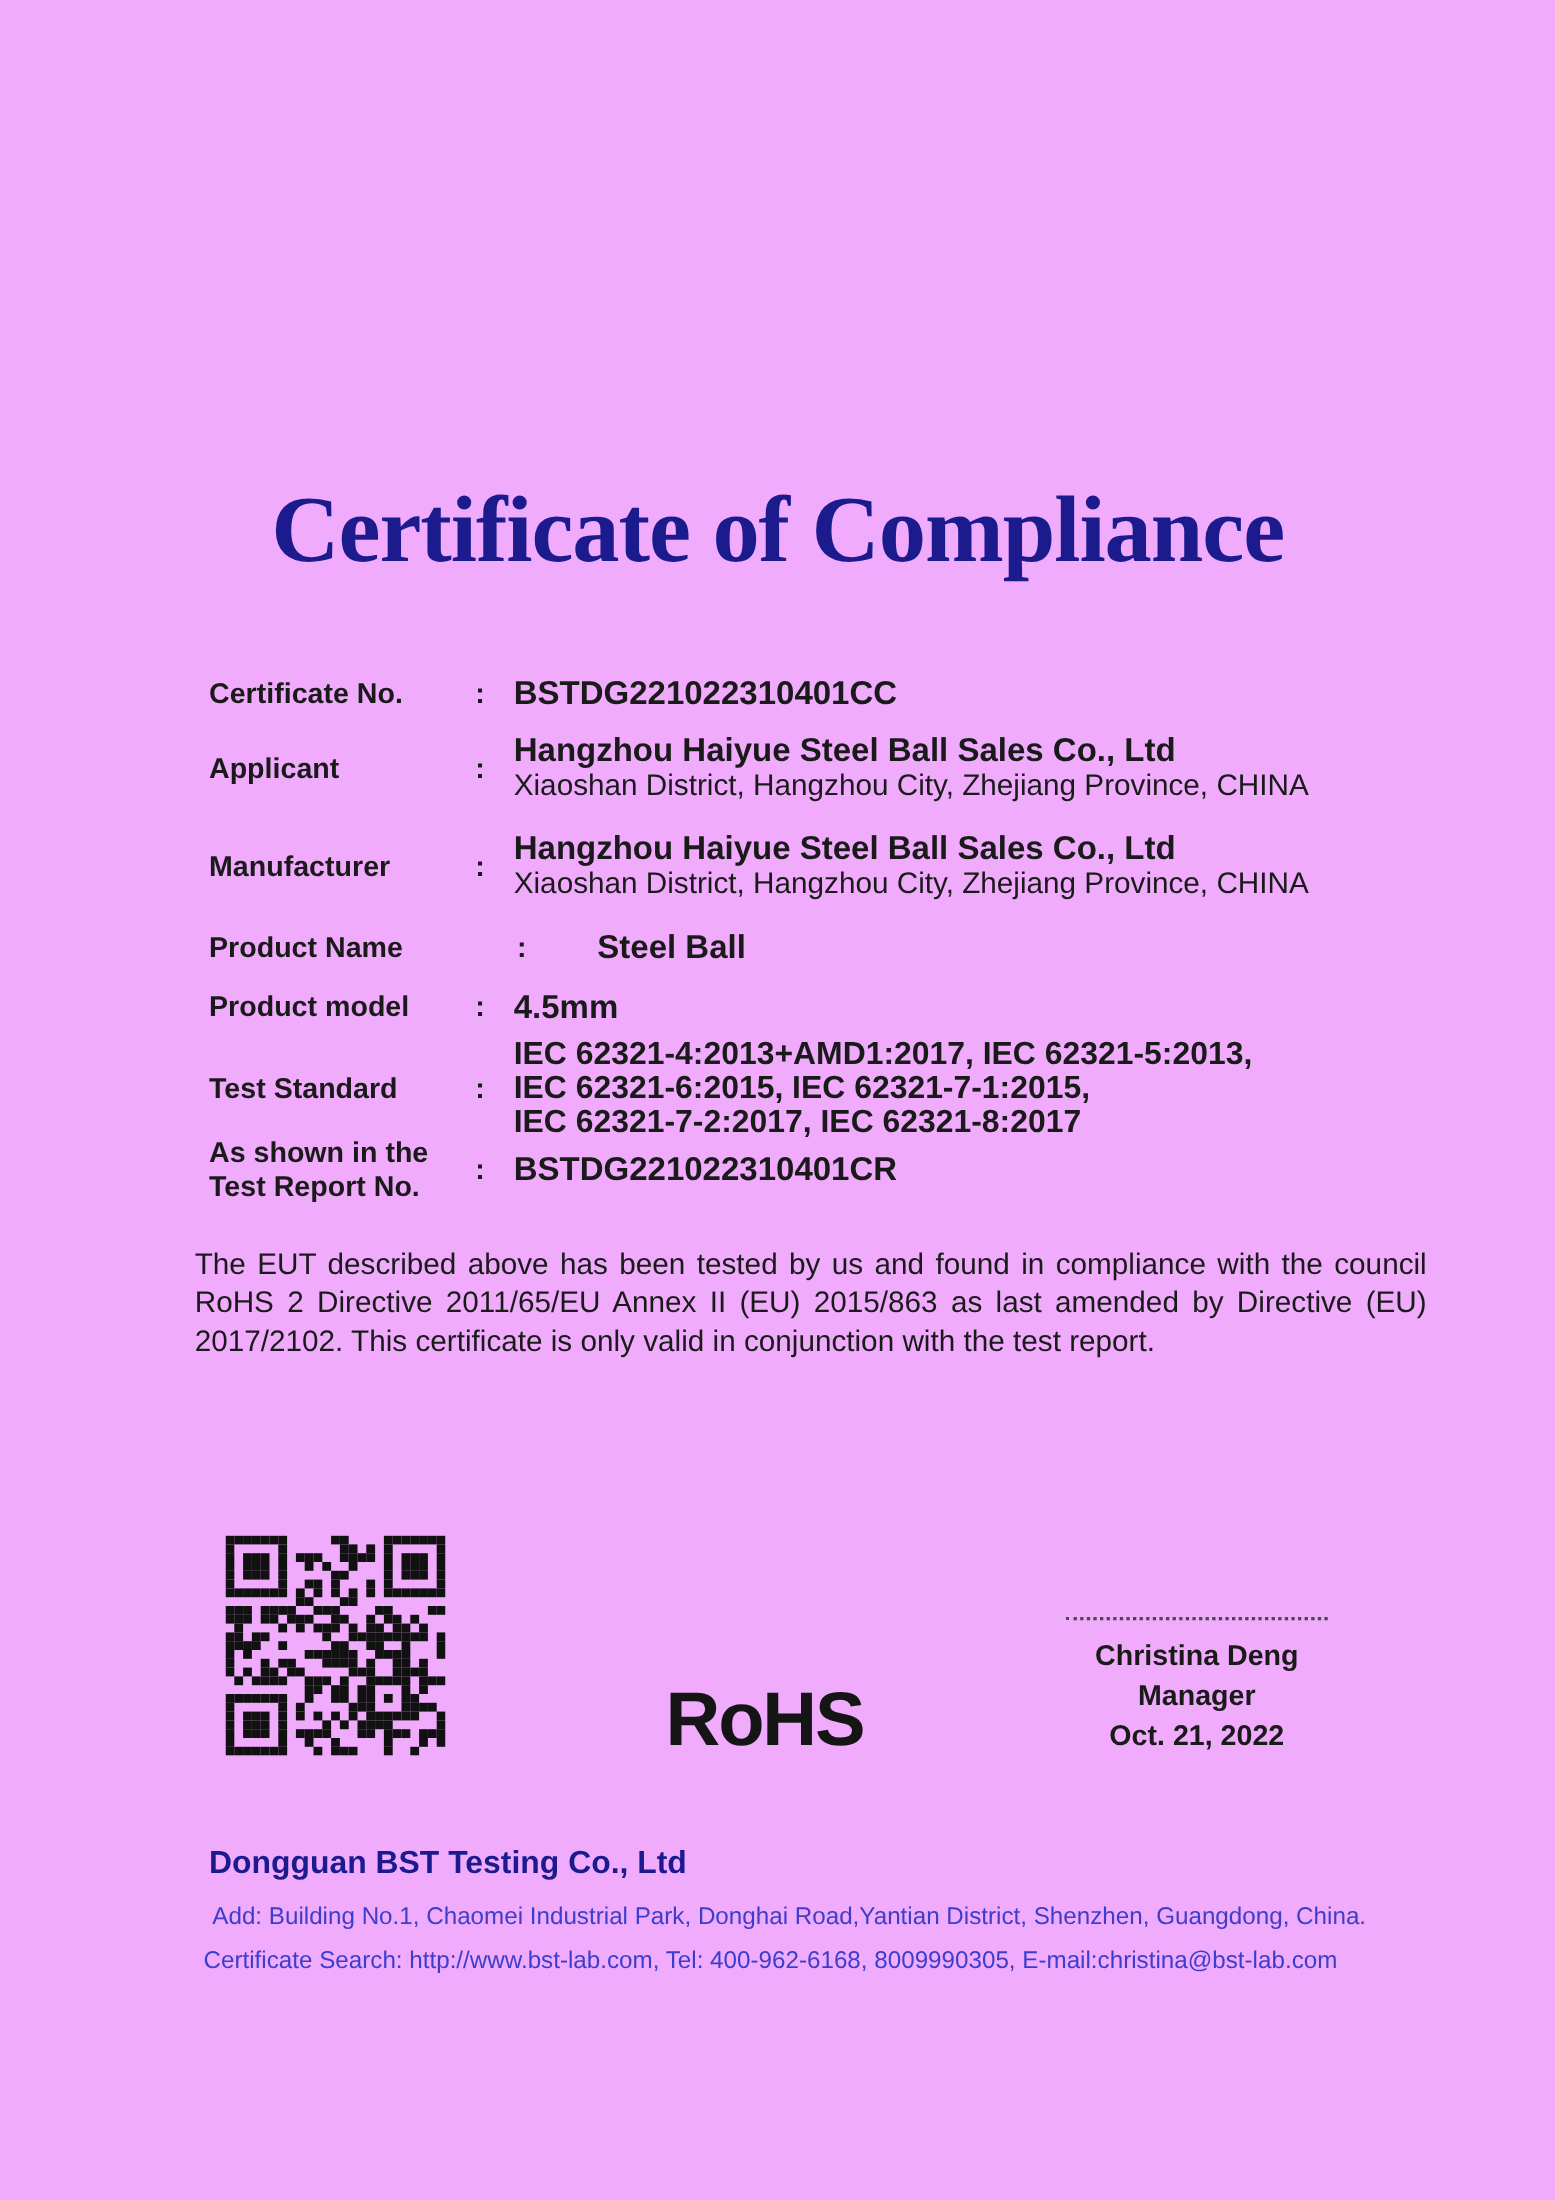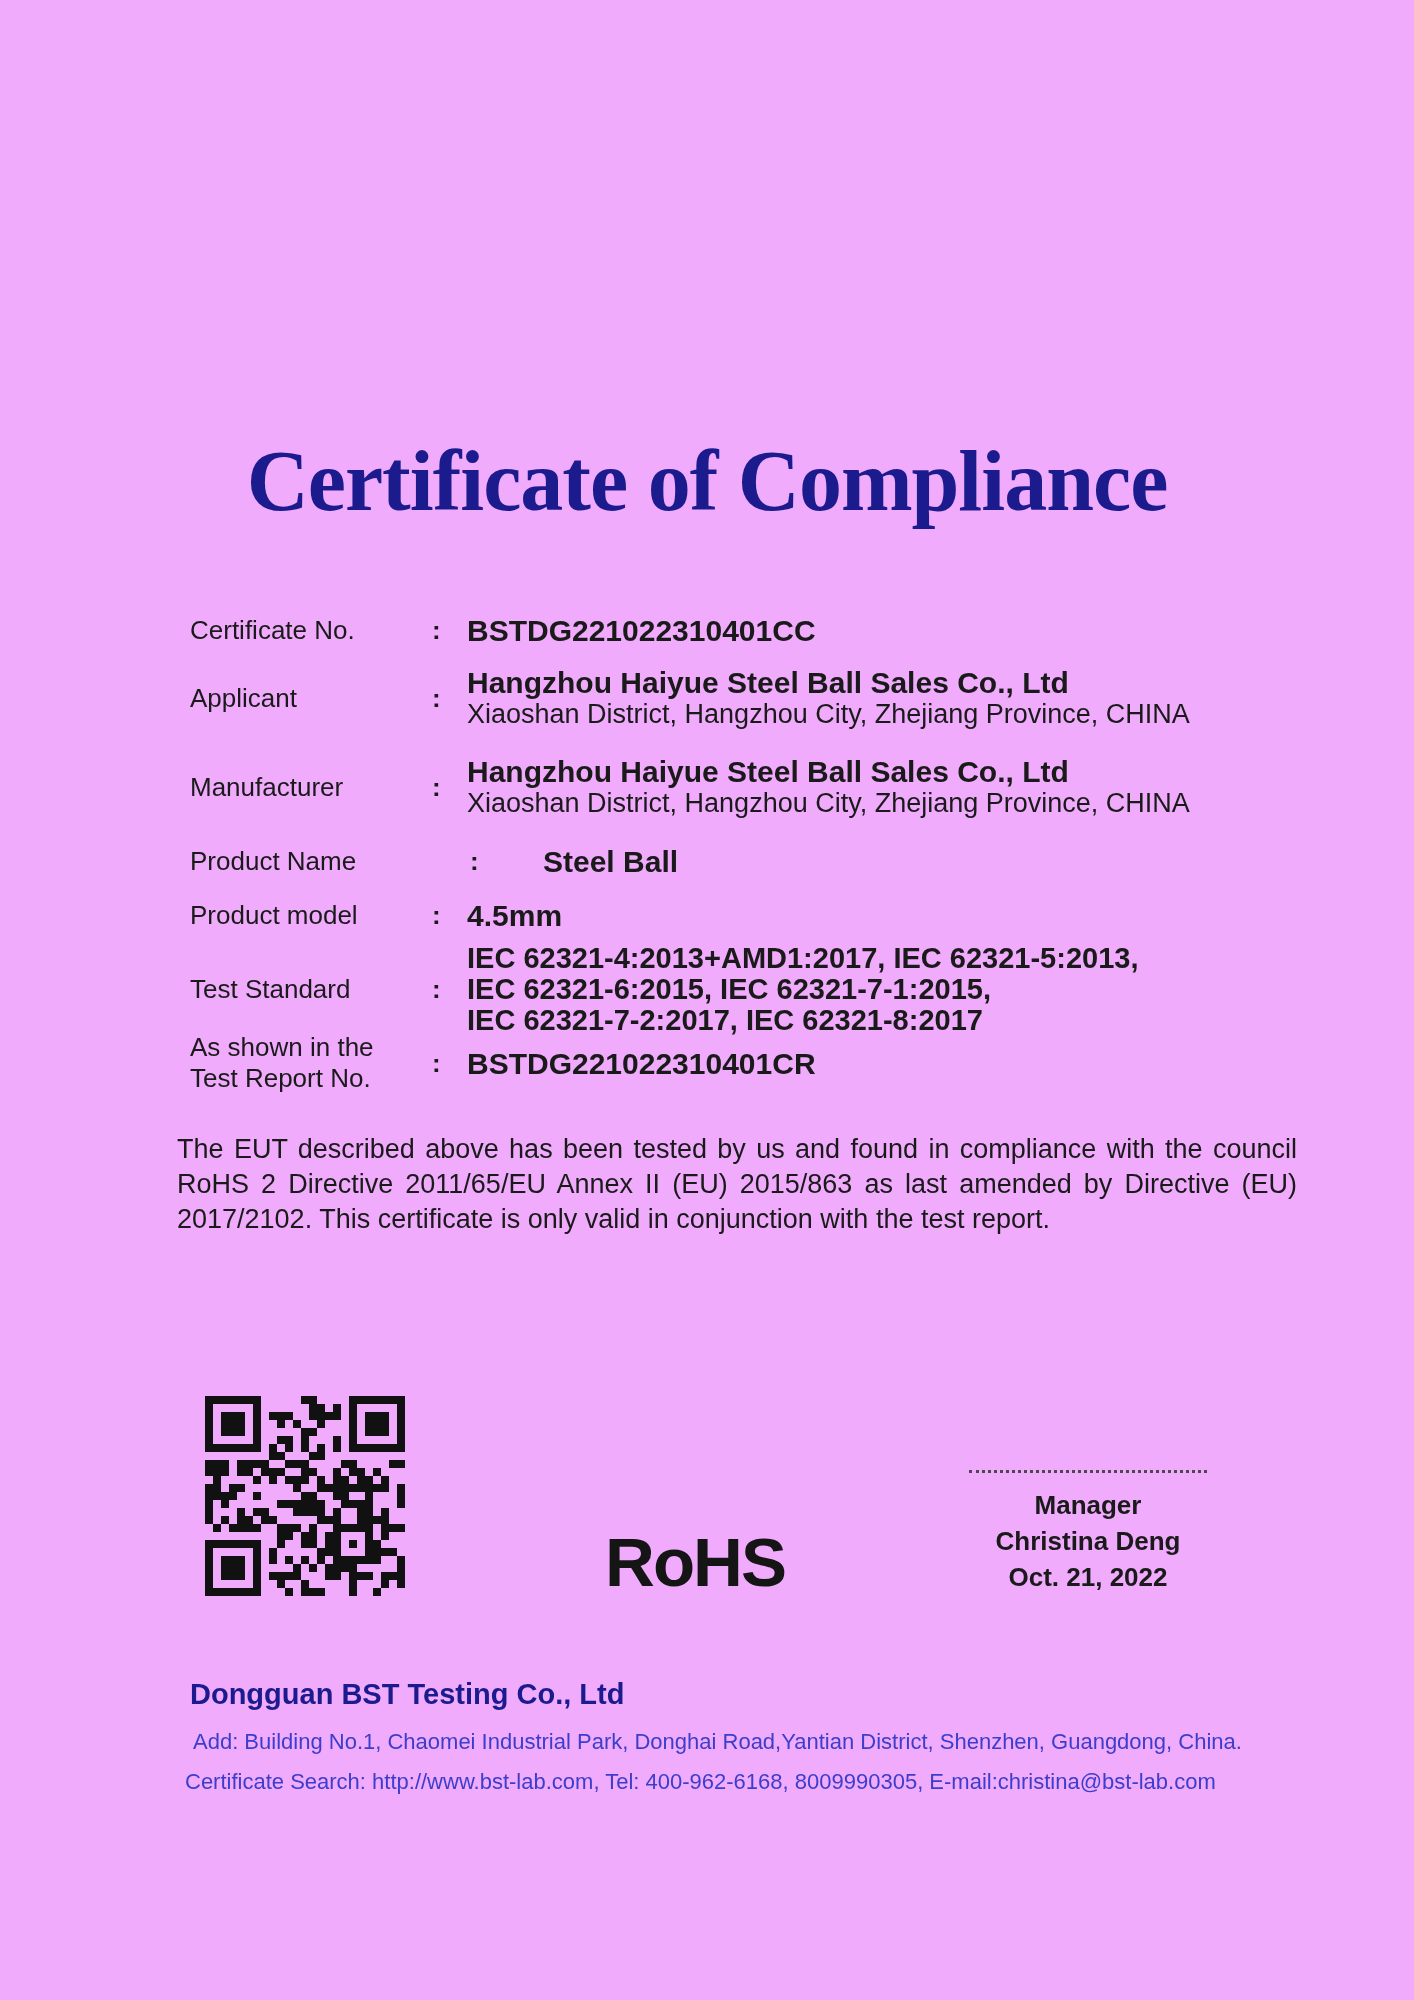--- a/index.html
+++ b/index.html
@@ -23,21 +23,21 @@
     letter-spacing:-1px;
     color:var(--navy,#1b1b8e);
   }
   .row{
     position:absolute;
     left:190px;width:1110px;
     display:grid;
     grid-template-columns:242px 35px auto;
     align-items:center;
   }
-  .lab{font-weight:normal;font-size:26px;line-height:31px;}
+  .lab{font-weight:bold;font-size:26px;line-height:31px;}
   .colon{font-weight:bold;font-size:26px;}
   .val{font-size:27px;line-height:31px;}
   .val .b{font-weight:bold;font-size:30px;display:block;line-height:33px;}
   .val .r{display:block;}
   .val .std{font-weight:bold;font-size:29px;display:block;line-height:31px;}
   .statement{
     position:absolute;
     left:177px;top:1132px;width:1120px;
     font-size:27px;line-height:35px;
   }
@@ -468,22 +468,22 @@
         <rect x="104" y="192" width="8" height="8" fill="#111"></rect>
         <rect x="112" y="192" width="8" height="8" fill="#111"></rect>
         <rect x="144" y="192" width="8" height="8" fill="#111"></rect>
         <rect x="168" y="192" width="8" height="8" fill="#111"></rect>
       </svg></div>
 
   <div class="rohs">RoHS</div>
 
   <div class="sig">
     <div class="dots"></div>
+    <div class="line">Christina Deng</div>
     <div class="line">Manager</div>
-    <div class="line">Christina Deng</div>
     <div class="line">Oct. 21, 2022</div>
   </div>
 
   <div class="footer-company">Dongguan BST Testing Co., Ltd</div>
   <div class="footer-address">Add: Building No.1, Chaomei Industrial Park, Donghai Road,Yantian District, Shenzhen, Guangdong, China.</div>
   <div class="footer-contact">Certificate Search: http://www.bst-lab.com, Tel: 400-962-6168, 8009990305, E-mail:christina@bst-lab.com</div>
 
 </div>
 
 </body></html>

